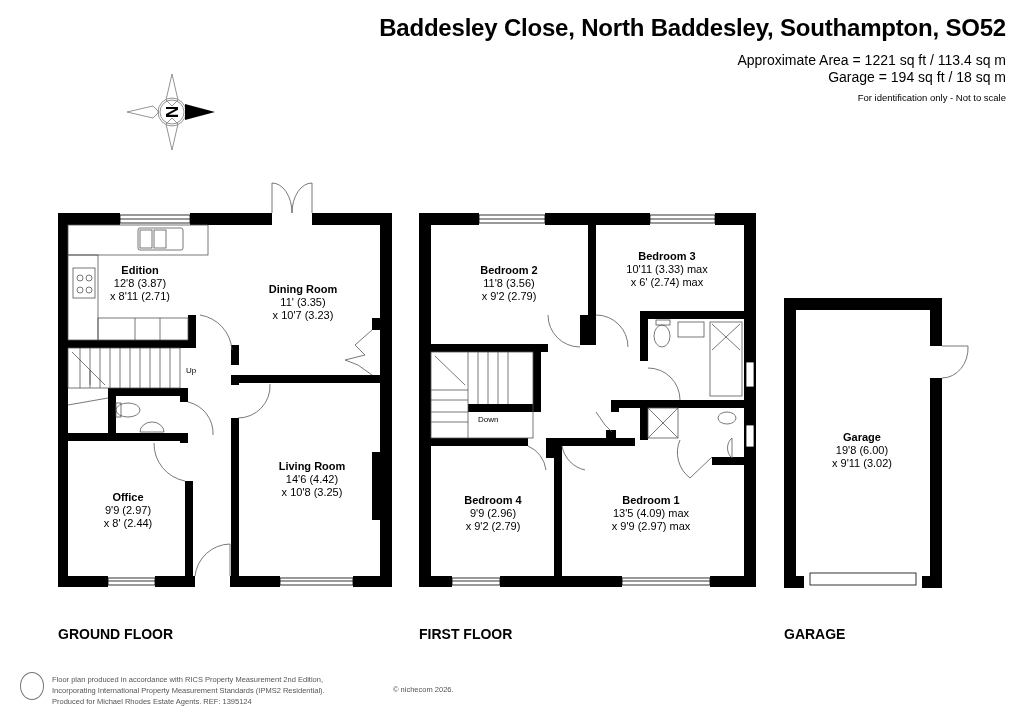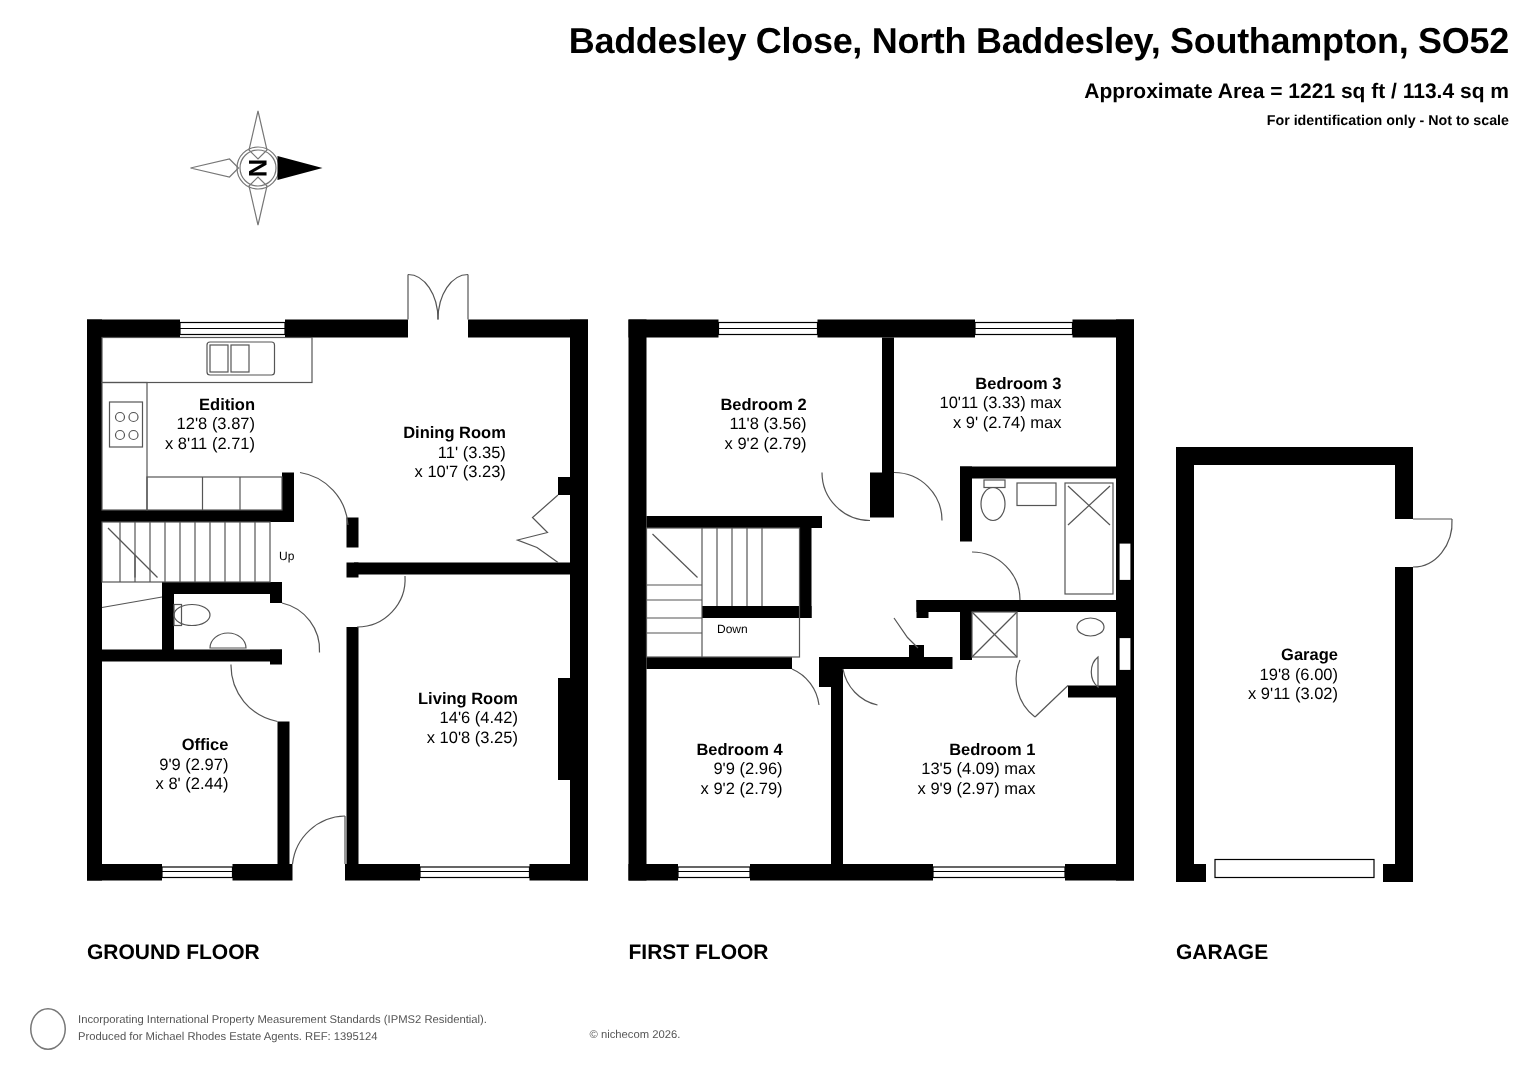--- a/index.html
+++ b/index.html
@@ -1,36 +1,37 @@
 <!DOCTYPE html>
 <html><head>
 <meta charset="utf-8">
 <style>
   html, body { margin: 0; padding: 0; background: #ffffff; }
   body { width: 1024px; height: 724px; position: relative; overflow: hidden; font-family: "Liberation Sans", sans-serif; color: #000; }
   .title { position: absolute; right: 18px; top: 14px; font-size: 24px; font-weight: bold; letter-spacing: -0.2px; white-space: nowrap; }
-  .areas { position: absolute; right: 18px; top: 52px; text-align: right; font-size: 14px; line-height: 17px; font-weight: bold; }
+  .areas { position: absolute; right: 18px; top: 52px; text-align: right; font-size: 14px; line-height: 17px; }
   .areas .note { font-size: 9.5px; margin-top: 6px; line-height: 12px; }
   .plan { position: absolute; left: 0; top: 0; }
-  .room-label { position: absolute; text-align: right; font-size: 11px; line-height: 13px; transform: translateX(-50%); white-space: nowrap; }
+  .room-label { position: absolute; text-align: center; font-size: 11px; line-height: 13px; transform: translateX(-50%); white-space: nowrap; }
   .room-label .rn { font-weight: bold; display: block; }
   .room-label span { display: block; }
   .floor-label { position: absolute; font-size: 14px; font-weight: bold; margin-top: 32px; }
   .small-label { position: absolute; font-size: 8px; }
   .footer { position: absolute; left: 52px; top: 674px; font-size: 7.5px; color: #555; line-height: 11px; }
   .footer-icon { position: absolute; left: 20px; top: 672px; width: 22px; height: 26px; border: 1px solid #777; border-radius: 50%; }
   .copyright { position: absolute; left: 393px; top: 685px; font-size: 7.5px; color: #555; }
   .compass { position: absolute; left: 125px; top: 72px; }
 </style>
 </head>
 <body>
 
 <div class="title">Baddesley Close, North Baddesley, Southampton, SO52</div>
 <div class="areas">
   <div>Approximate Area = 1221 sq ft / 113.4 sq m</div>
+  <div>Garage = 194 sq ft / 18 sq m</div>
   <div class="note">For identification only - Not to scale</div>
 </div>
 
 <svg class="compass" width="95" height="80" viewBox="0 0 95 80">
   <g fill="none" stroke="#777" stroke-width="0.8">
     <polygon points="47,2 53,28 47,34 41,28"></polygon>
     <polygon points="47,78 53,52 47,46 41,52"></polygon>
     <polygon points="2,40 28,34 34,40 28,46"></polygon>
     <circle cx="47" cy="40" r="14"></circle>
     <circle cx="47" cy="40" r="12"></circle>
@@ -269,21 +270,21 @@
 <div class="small-label" style="left:186px; top:366px;">Up</div>
 
 <div class="room-label" style="left:509px; top:264px;">
   <span class="rn">Bedroom 2</span>
   <span>11'8 (3.56)</span>
   <span>x 9'2 (2.79)</span>
 </div>
 <div class="room-label" style="left:667px; top:250px;">
   <span class="rn">Bedroom 3</span>
   <span>10'11 (3.33) max</span>
-  <span>x 9' (2.74) max</span>
+  <span>x 6' (2.74) max</span>
 </div>
 <div class="room-label" style="left:493px; top:494px;">
   <span class="rn">Bedroom 4</span>
   <span>9'9 (2.96)</span>
   <span>x 9'2 (2.79)</span>
 </div>
 <div class="room-label" style="left:651px; top:494px;">
   <span class="rn">Bedroom 1</span>
   <span>13'5 (4.09) max</span>
   <span>x 9'9 (2.97) max</span>
@@ -295,16 +296,17 @@
   <span>19'8 (6.00)</span>
   <span>x 9'11 (3.02)</span>
 </div>
 
 <div class="floor-label" style="left:58px; top:594px;">GROUND FLOOR</div>
 <div class="floor-label" style="left:419px; top:594px;">FIRST FLOOR</div>
 <div class="floor-label" style="left:784px; top:594px;">GARAGE</div>
 
 <div class="footer-icon"></div>
 <div class="footer">
+  <div>Floor plan produced in accordance with RICS Property Measurement 2nd Edition,</div>
   <div>Incorporating International Property Measurement Standards (IPMS2 Residential).</div>
   <div>Produced for Michael Rhodes Estate Agents.   REF: 1395124</div>
 </div>
 <div class="copyright">© nichecom 2026.</div>
 
 </body></html>

